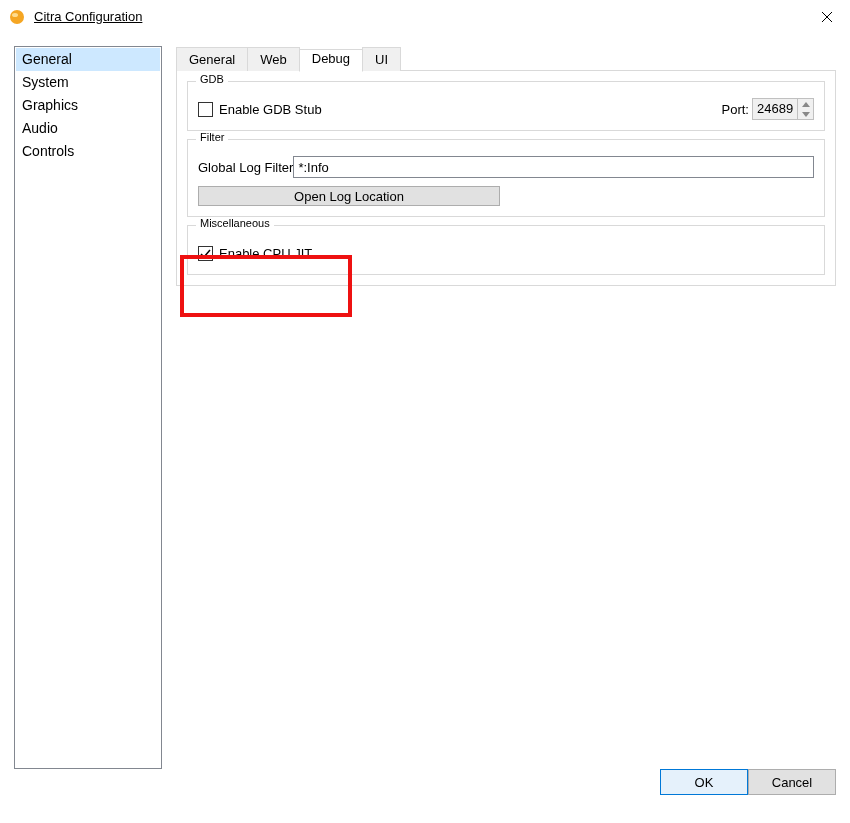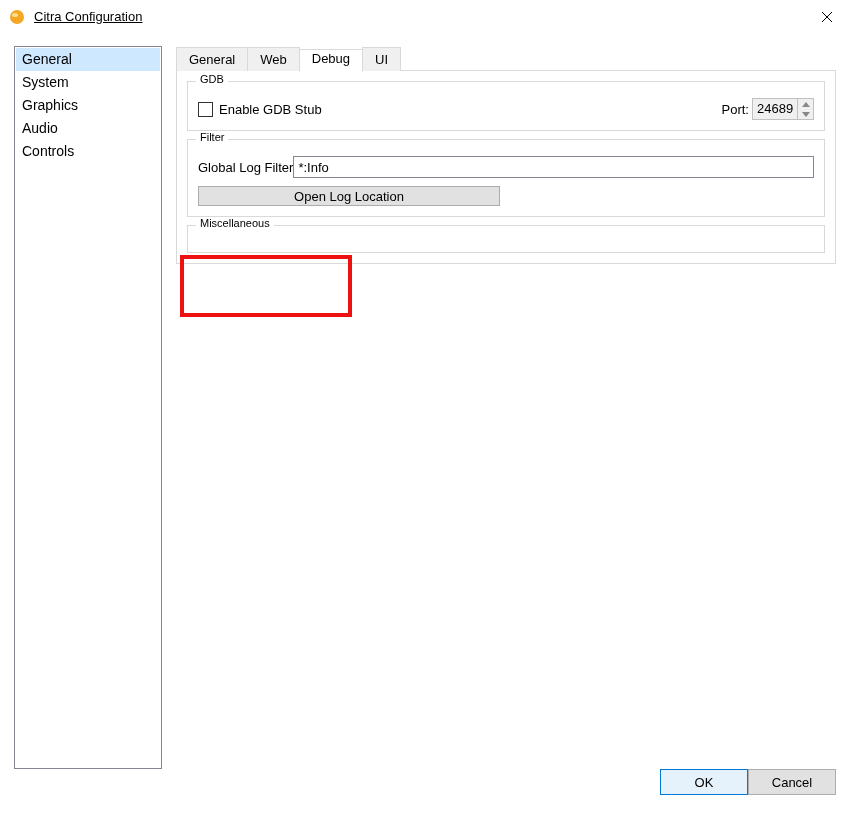--- a/index.html
+++ b/index.html
@@ -315,20 +315,28 @@
           </div>
           <div class="inline-row">
             <button class="btn wide">
                 <span>Open Log Location</span>
               </button>
           </div>
         </div>
 
         <div class="group" style="margin-bottom:0">
           <div class="group-title">Miscellaneous</div>
+          <div class="checkbox-row">
+            <span class="checkbox">
+              <svg width="11" height="11" viewBox="0 0 11 11">
+                  <polyline points="1,6 4,9 10,2" fill="none" stroke="#000" stroke-width="1.5"></polyline>
+                </svg>
+            </span>
+            <span>Enable CPU JIT</span>
+          </div>
         </div>
 
       </div>
 
     </div>
   </div>
 
   <div class="footer">
     <button class="btn primary">
         <span>OK</span>

